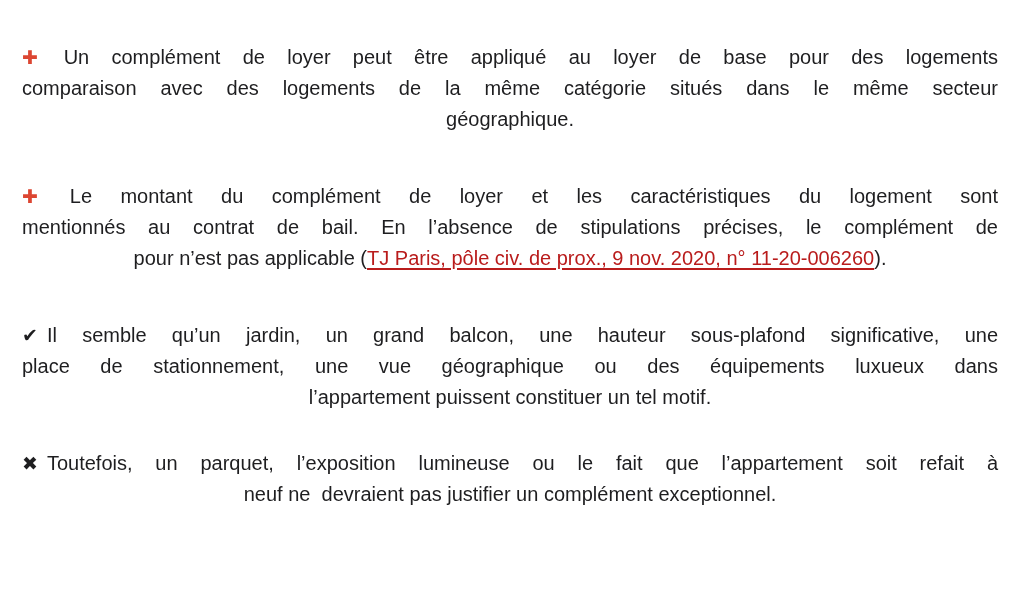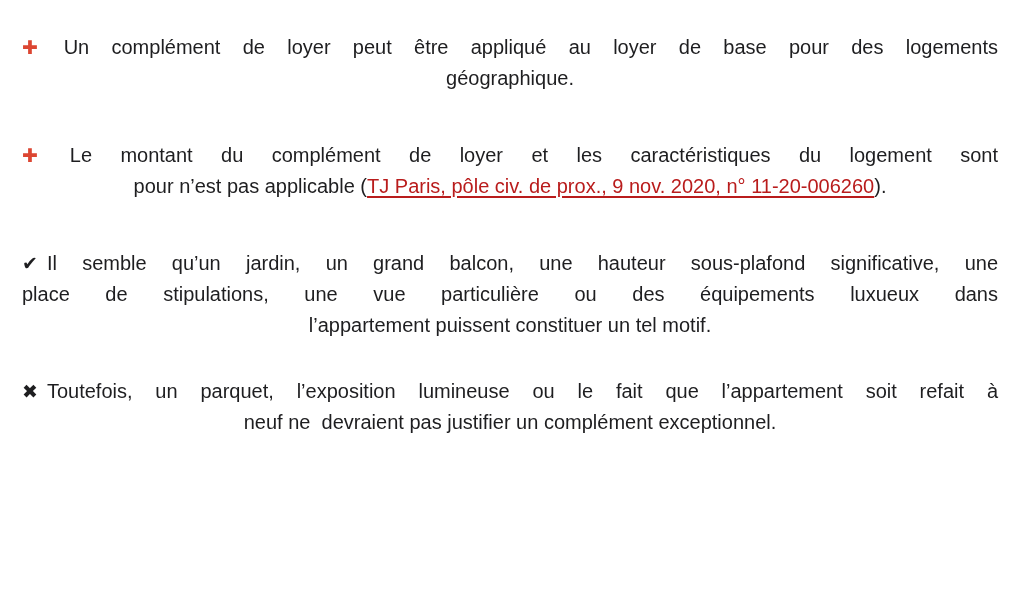--- a/index.html
+++ b/index.html
@@ -9,21 +9,21 @@
     background: #ffffff;
   }
   body {
     width: 1024px;
     height: 590px;
     overflow: hidden;
     font-family: "Liberation Sans", "DejaVu Sans", sans-serif;
     color: #1e1e20;
   }
   .doc {
-    padding: 32px 26px 0 22px;
+    padding: 42px 26px 0 22px;
   }
   .para {
     margin: 0 0 46px 0;
   }
   .para:nth-child(3) { margin-bottom: 35px; }
   .para:last-child { margin-bottom: 0; }
   .line {
     display: block;
     font-size: 20px;
     line-height: 31px;
@@ -55,28 +55,30 @@
     text-underline-offset: 3px;
     cursor: pointer;
   }
 </style>
 </head>
 <body data-name="document-page" style="background: rgb(255, 255, 255); color: rgb(30, 30, 32);">
 
 <main class="doc" id="doc" data-name="article-body">
     <div class="para" data-name="paragraph-1">
       <div class="line just" data-name="text-line"><span class="marker" data-name="plus-icon" style="color: rgb(220, 70, 50);">✚</span><span data-name="text-segment">Un complément de loyer peut être appliqué au loyer de base pour des logements</span></div>
+      <div class="line just" data-name="text-line"><span data-name="text-segment">comparaison avec des logements de la même catégorie situés dans le même secteur</span></div>
       <div class="line" data-name="text-line"><span data-name="text-segment">géographique.</span></div>
     </div>
     <div class="para" data-name="paragraph-2">
       <div class="line just" data-name="text-line"><span class="marker" data-name="plus-icon" style="color: rgb(220, 70, 50);">✚</span><span data-name="text-segment">Le montant du complément de loyer et les caractéristiques du logement sont</span></div>
+      <div class="line just" data-name="text-line"><span data-name="text-segment">mentionnés au contrat de bail. En l’absence de stipulations précises, le complément de</span></div>
       <div class="line" data-name="text-line"><span data-name="text-segment">pour n’est pas applicable (</span><a class="doclink" href="#" data-name="case-law-link" style="color: #b91c1c;">TJ Paris, pôle civ. de prox., 9 nov. 2020, n° 11-20-006260</a><span data-name="text-segment">).</span></div>
     </div>
     <div class="para" data-name="paragraph-3">
       <div class="line just" data-name="text-line"><span class="marker" data-name="check-icon" style="color: rgb(30, 30, 32);">✔</span><span data-name="text-segment">Il semble qu’un jardin, un grand balcon, une hauteur sous-plafond significative, une</span></div>
-      <div class="line just" data-name="text-line"><span data-name="text-segment">place de stipulations, une vue particulière ou des équipements luxueux dans</span></div>
+      <div class="line just" data-name="text-line"><span data-name="text-segment">place de stationnement, une vue géographique ou des équipements luxueux dans</span></div>
       <div class="line" data-name="text-line"><span data-name="text-segment">l’appartement puissent constituer un tel motif.</span></div>
     </div>
     <div class="para" data-name="paragraph-4">
       <div class="line just" data-name="text-line"><span class="marker" data-name="cross-icon" style="color: rgb(30, 30, 32);">✖</span><span data-name="text-segment">Toutefois, un parquet, l’exposition lumineuse ou le fait que l’appartement soit refait à</span></div>
       <div class="line" data-name="text-line"><span data-name="text-segment">neuf ne&nbsp; devraient pas justifier un complément exceptionnel.</span></div>
     </div>
   </main>
 
 </body></html>

